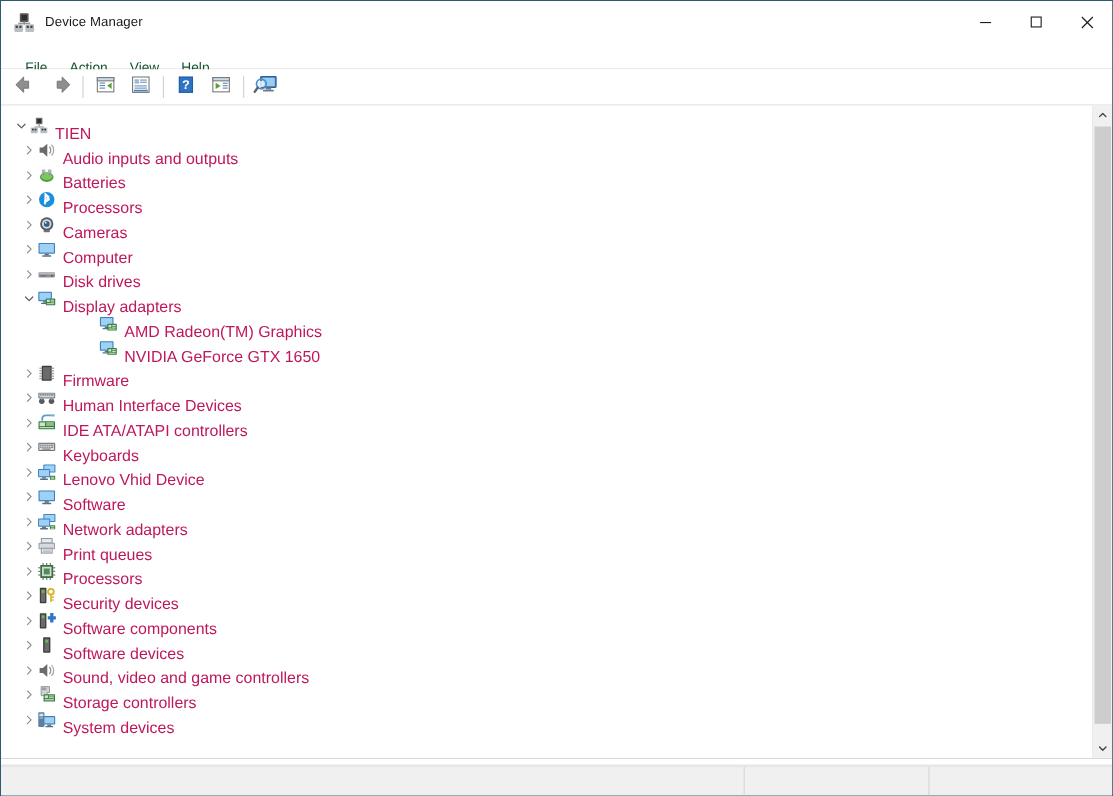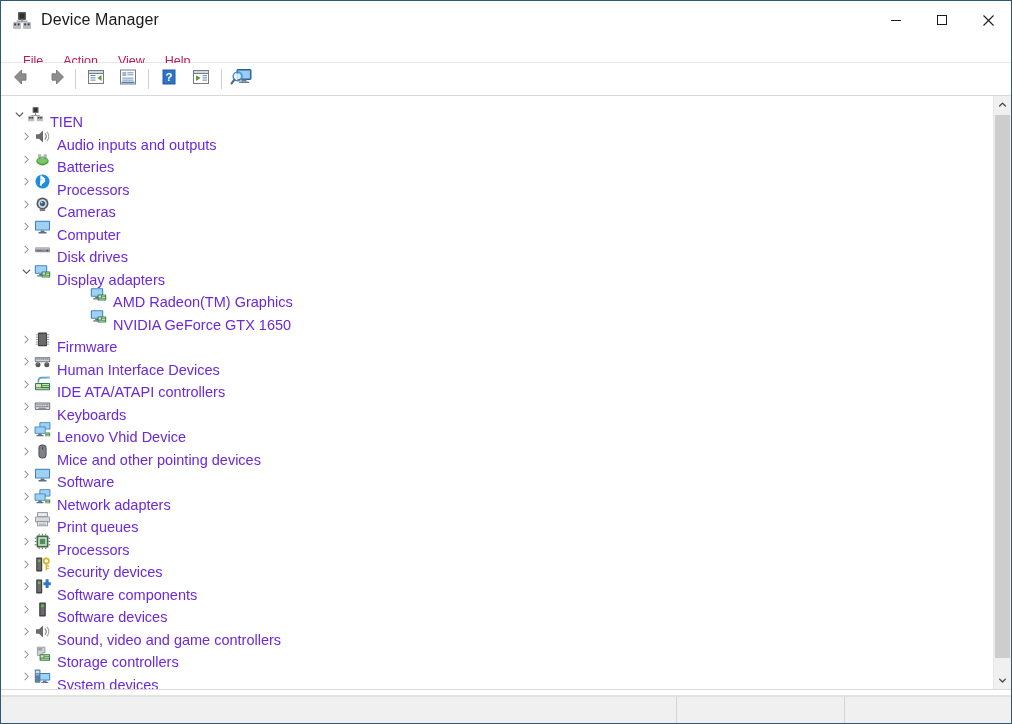--- a/index.html
+++ b/index.html
@@ -39,21 +39,21 @@
   }
   #title-icon {
     width: 22px;
     height: 22px;
     margin-left: 10px;
     margin-right: 8px;
     flex: 0 0 auto;
     position: relative;
   }
   #title-text {
-    font-size: 16px;
+    font-size: 12px;
     color: #1a1a1a;
     font-family: "Liberation Sans", sans-serif;
     letter-spacing: 0.1px;
   }
   #winbuttons {
     position: absolute;
     right: 0;
     top: 0;
     height: 38px;
     display: flex;
@@ -76,21 +76,21 @@
     height: 23px;
     min-height: 23px;
     background: #ffffff;
     display: flex;
     align-items: center;
     padding-left: 12px;
     border-bottom: 1px solid #e8e8e8;
   }
   .menuitem {
     font-size: 12.5px;
-    color: #be185d;
+    color: #14532d;
     padding: 0 10px;
     cursor: default;
     white-space: nowrap;
     line-height: 22px;
     margin-top: 21px;
   }
   .menuitem .acc {
     text-decoration: underline;
     text-underline-offset: 1px;
   }
@@ -153,21 +153,21 @@
   }
   .row .ico {
     width: 17px;
     height: 17px;
     flex: 0 0 17px;
     margin-right: 6px;
     position: relative;
   }
   .row .label {
     font-size: 14.5px;
-    color: #6d28d9;
+    color: #be185d;
     line-height: 1;
     font-family: "Liberation Sans", sans-serif;
     margin-top: 16px;
   }
   .row .selbg {
     position: absolute;
     left: 0; top: 0; bottom: 0;
     background: #cce8ff;
     z-index: -1;
     border-radius: 1px;
@@ -650,33 +650,20 @@
               </svg></span>
             <span class="label">Lenovo Vhid Device</span>
           </div>
           <div class="row lvl1">
             <span class="twisty">
               <svg width="9" height="9" viewBox="0 0 9 9">
                 <path d="M3 1.2 L6.3 4.5 L3 7.8" fill="none" stroke="#8f8f8f" stroke-width="1.05" stroke-linecap="round" stroke-linejoin="round"></path>
               </svg>
             </span>
             <span class="ico"><svg width="17" height="17" viewBox="0 0 17 17">
-                <rect x="4.4" y="1.4" width="8.2" height="14.2" rx="4.1" fill="#4a4d50"></rect>
-                <rect x="5.4" y="2.4" width="6.2" height="12.2" rx="3.1" fill="#7e8387"></rect>
-                <rect x="8" y="3.6" width="1" height="3.2" rx="0.5" fill="#4a4d50"></rect>
-              </svg></span>
-            <span class="label">Mice and other pointing devices</span>
-          </div>
-          <div class="row lvl1">
-            <span class="twisty">
-              <svg width="9" height="9" viewBox="0 0 9 9">
-                <path d="M3 1.2 L6.3 4.5 L3 7.8" fill="none" stroke="#8f8f8f" stroke-width="1.05" stroke-linecap="round" stroke-linejoin="round"></path>
-              </svg>
-            </span>
-            <span class="ico"><svg width="17" height="17" viewBox="0 0 17 17">
                 <rect x="1" y="2.8" width="15" height="9.8" rx="0.8" fill="#3f7fbf"></rect>
                 <rect x="2" y="3.8" width="13" height="7.8" fill="#9ed2f5"></rect>
                 <rect x="6.6" y="12.6" width="3.8" height="1.5" fill="#5f6f7c"></rect>
                 <rect x="4.4" y="14.1" width="8.2" height="1.3" rx="0.5" fill="#5f6f7c"></rect>
               </svg></span>
             <span class="label">Software</span>
           </div>
           <div class="row lvl1">
             <span class="twisty">
               <svg width="9" height="9" viewBox="0 0 9 9">

